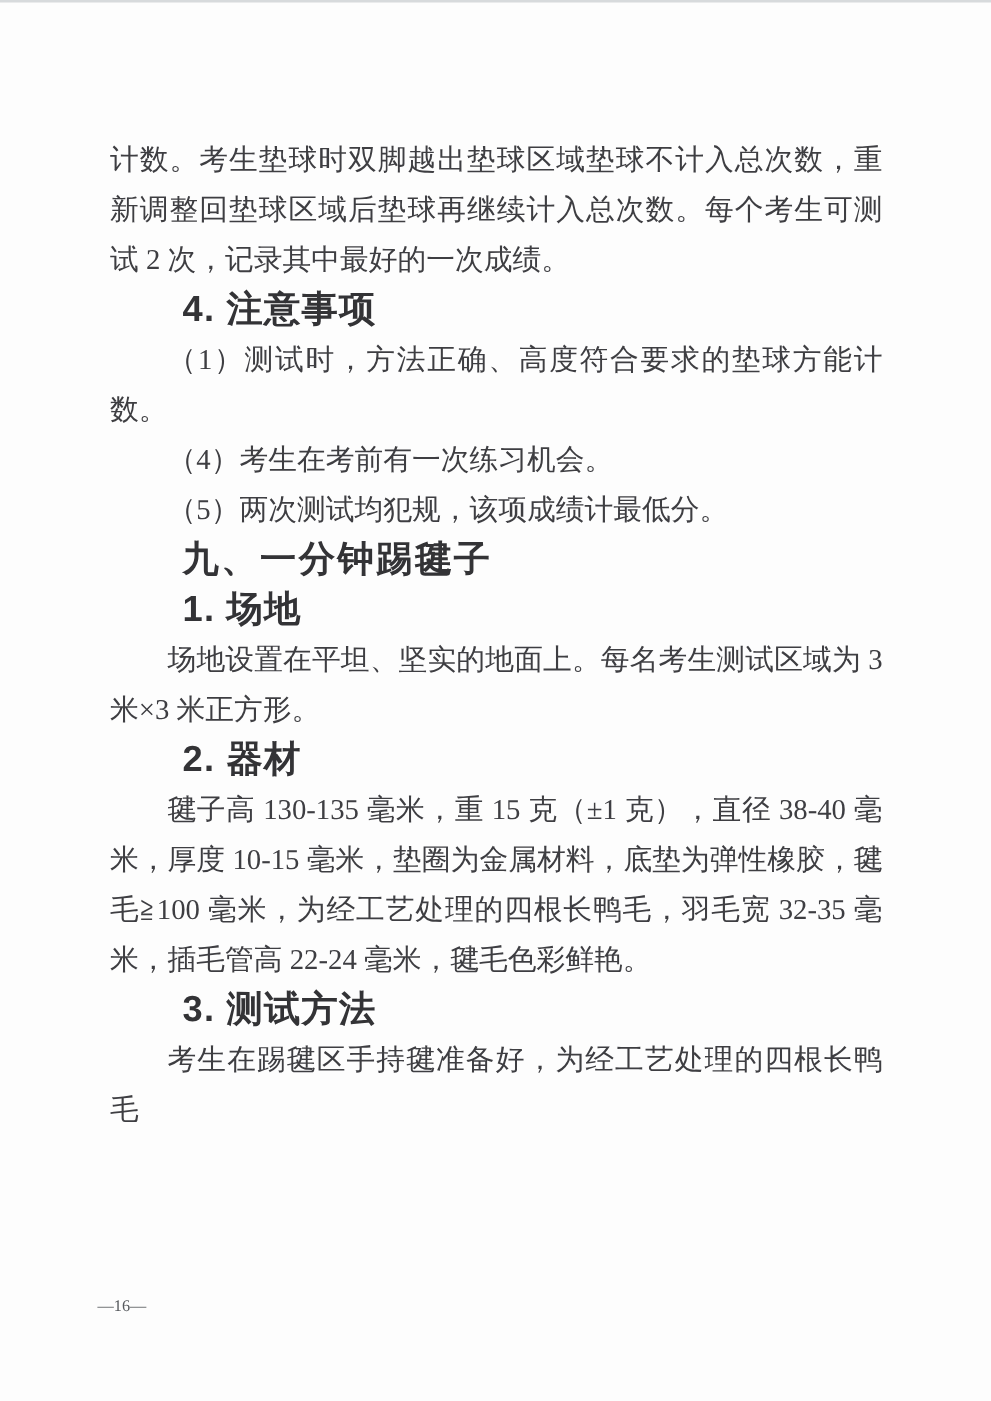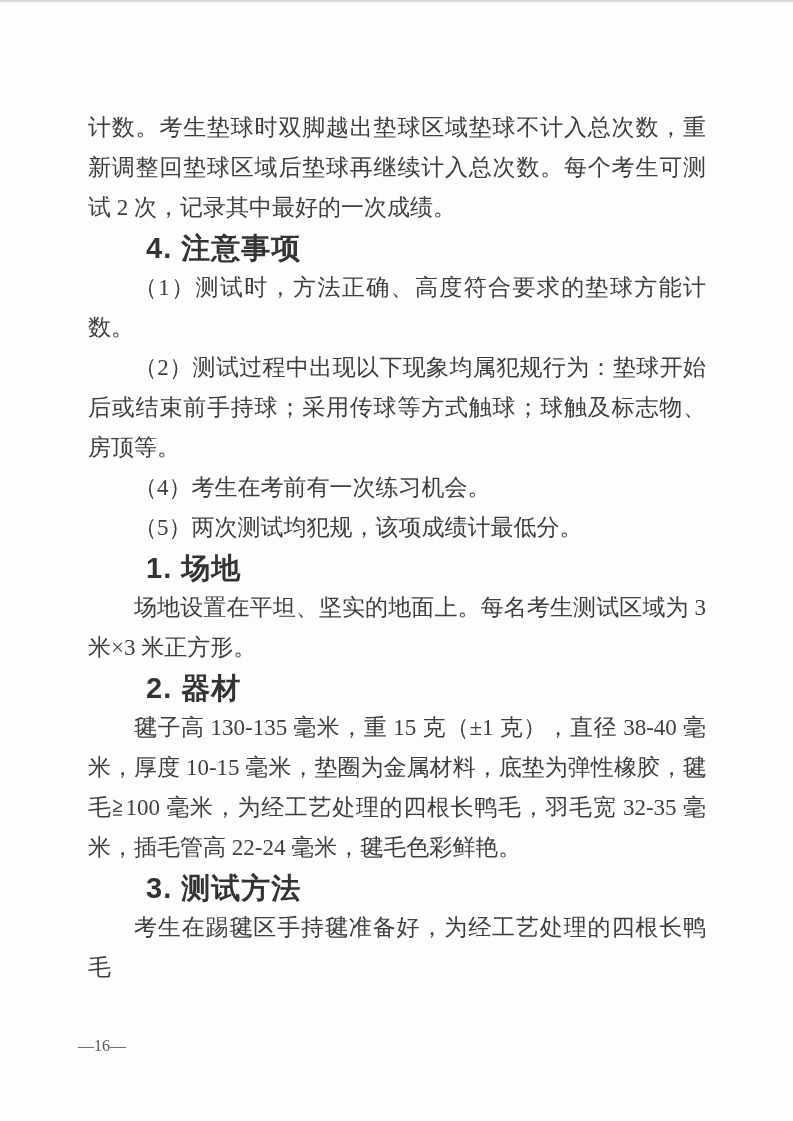--- a/index.html
+++ b/index.html
@@ -48,36 +48,36 @@
     letter-spacing: 1px;
   }
   .section-heading {
     letter-spacing: 2px;
   }
   .pagenum {
     position: absolute;
     left: 78px;
     top: 1035px;
     font-family: "Liberation Serif", "DejaVu Serif", serif;
-    font-size: 16px;
+    font-size: 13px;
     color: #55585c;
     letter-spacing: 0px;
   }
 </style>
 </head>
 <body>
 
 <div class="page">
   <div class="content">
     <p class="para">计数。考生垫球时双脚越出垫球区域垫球不计入总次数，重新调整回垫球区域后垫球再继续计入总次数。每个考生可测试 2 次，记录其中最好的一次成绩。</p>
     <h3 class="heading">4. 注意事项</h3>
     <p class="para-indent">（1）测试时，方法正确、高度符合要求的垫球方能计数。</p>
-    <p class="para-indent">（2）测试过程中出现以下现象均属犯规行为：垫球开始后或结束前手持球；采用传球等方式触球；球触及标志物、房顶等。</p>
     <p class="para-indent">（4）考生在考前有一次练习机会。</p>
     <p class="para-indent">（5）两次测试均犯规，该项成绩计最低分。</p>
+    <h3 class="heading section-heading">九、一分钟踢毽子</h3>
     <h3 class="heading">1. 场地</h3>
     <p class="para-indent">场地设置在平坦、坚实的地面上。每名考生测试区域为 3 米×3 米正方形。</p>
     <h3 class="heading">2. 器材</h3>
     <p class="para-indent">毽子高 130-135 毫米，重 15 克（±1 克），直径 38-40 毫米，厚度 10-15 毫米，垫圈为金属材料，底垫为弹性橡胶，毽毛≧100 毫米，为经工艺处理的四根长鸭毛，羽毛宽 32-35 毫米，插毛管高 22-24 毫米，毽毛色彩鲜艳。</p>
     <h3 class="heading">3. 测试方法</h3>
     <p class="para-indent">考生在踢毽区手持毽准备好，为经工艺处理的四根长鸭毛</p>
   </div>
   <div class="pagenum">—16—</div>
 </div>
 

